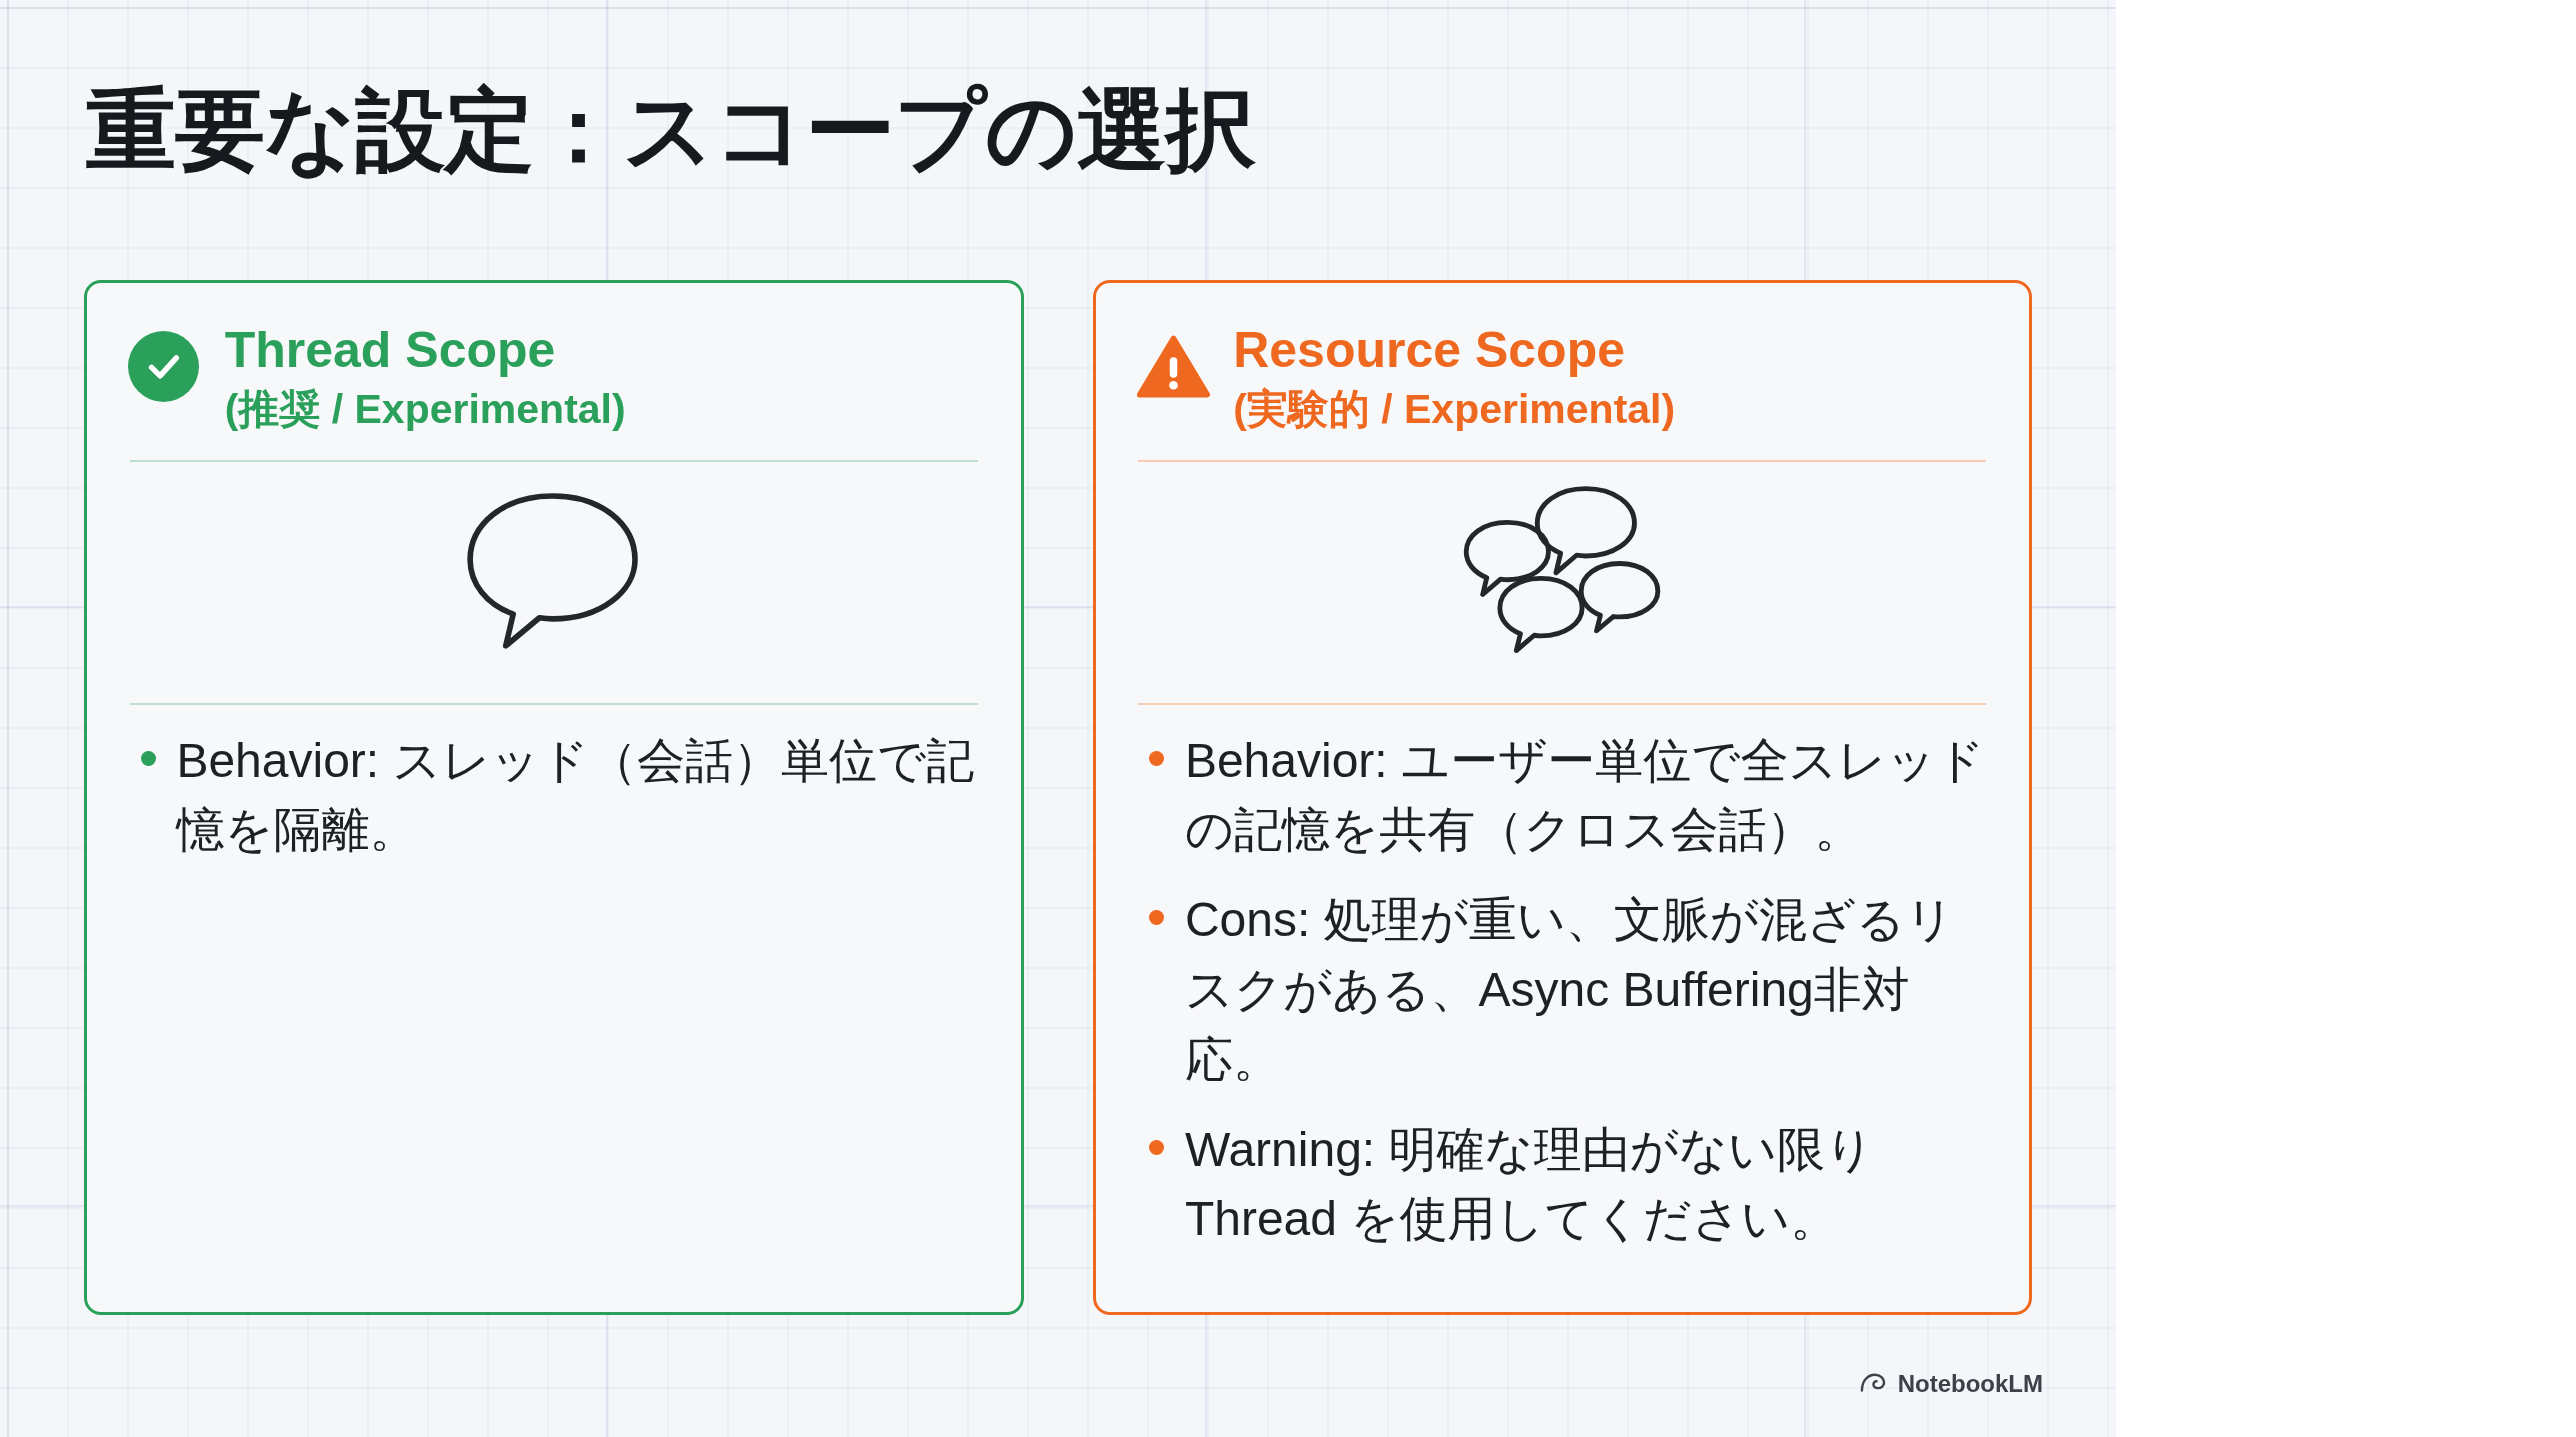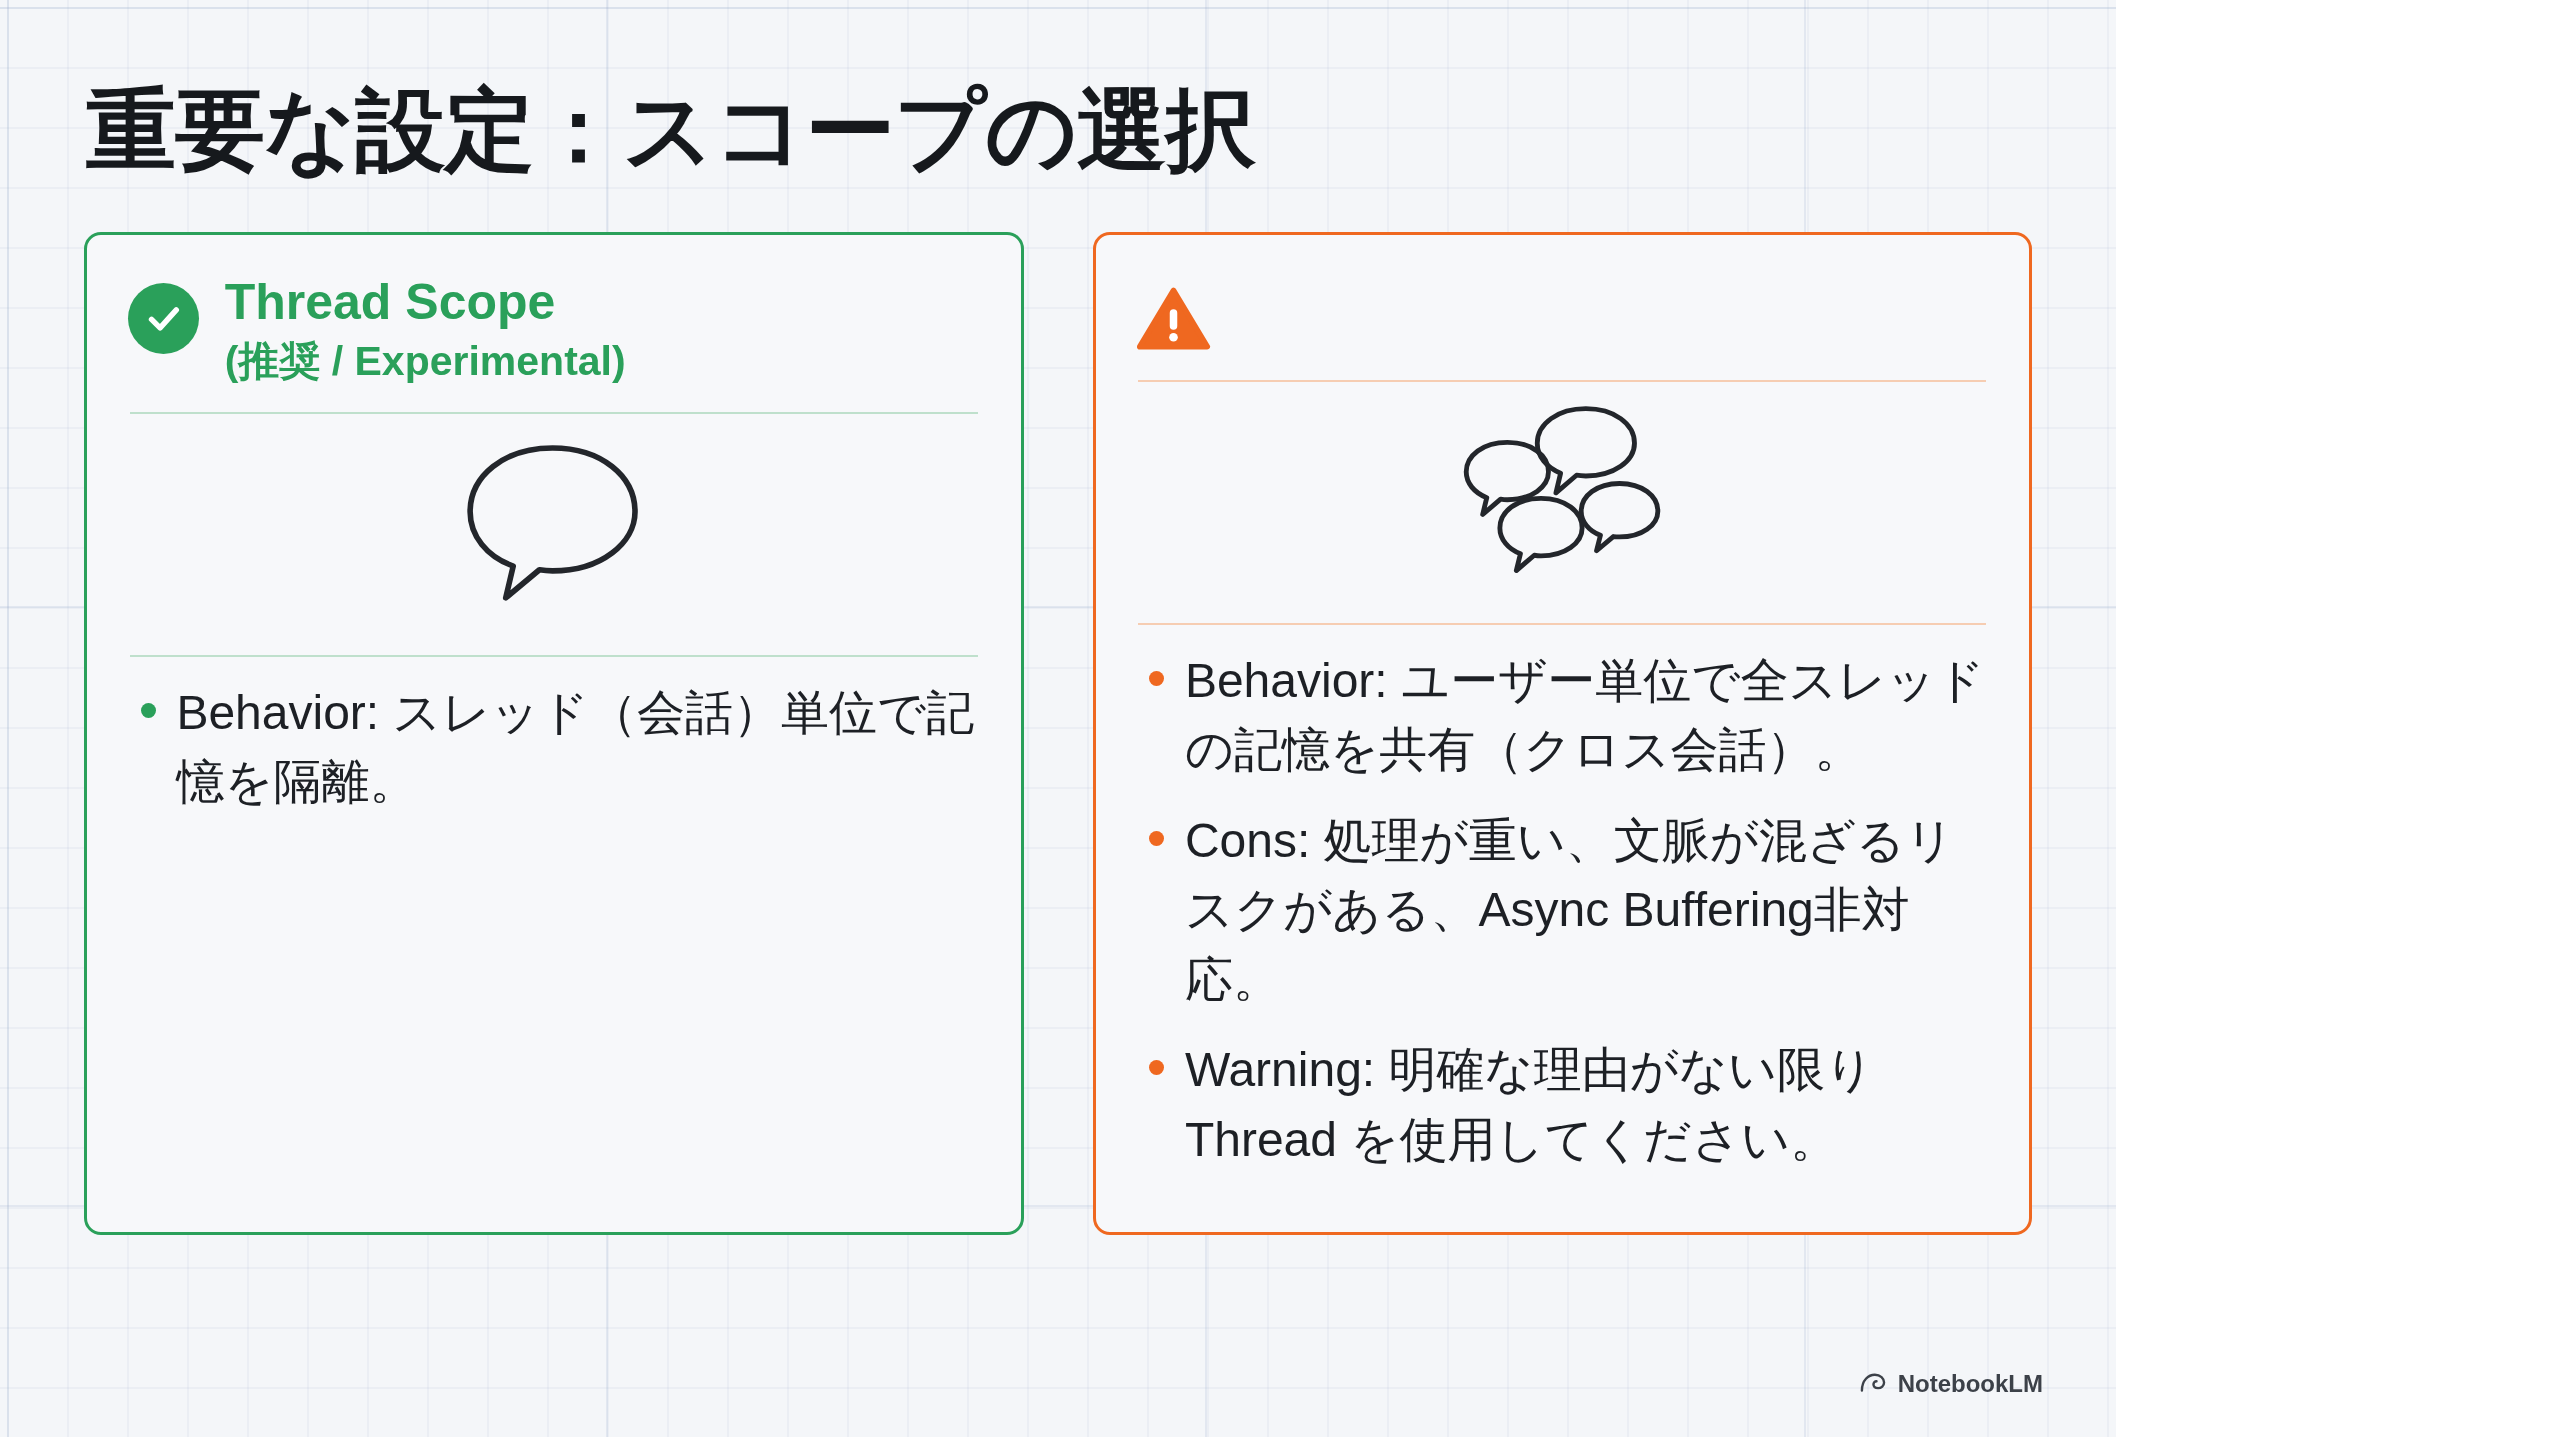--- a/index.html
+++ b/index.html
@@ -50,20 +50,21 @@
     padding: 0 17px;
   }
 
   .card {
     flex: 1 1 0;
     box-sizing: border-box;
     background: #f7f8fa;
     border-radius: 17px;
     padding: 32px 37px 37px 37px;
     min-height: 1002px;
+    margin-top: 48px;
   }
   .card.green {
     border: 3.7px solid #2aa05a;
   }
   .card.orange {
     border: 3.7px solid #ef6820;
   }
 
   .card-head {
     display: flex;
@@ -202,20 +203,24 @@
     </div>
 
     <div class="card orange">
       <div class="card-head">
         <div class="badge badge-tri">
           <svg width="75" height="71" viewBox="0 0 80 72" aria-hidden="true">
             <path d="M40 6 L76 66 L4 66 Z" fill="#ef6820" stroke="#ef6820" stroke-width="6" stroke-linejoin="round"></path>
             <rect x="36" y="26" width="8" height="22" rx="4" fill="#ffffff"></rect>
             <circle cx="40" cy="56" r="4.6" fill="#ffffff"></circle>
           </svg>
+        </div>
+        <div class="head-text">
+          <div class="scope-name">Resource Scope</div>
+          <div class="scope-sub">(実験的 / Experimental)</div>
         </div>
       </div>
 
       <div class="divider"></div>
 
       <div class="illus">
         <svg width="215" height="178" viewBox="0 0 115 95" aria-hidden="true">
           <g fill="none" stroke="#23262b" stroke-width="2.6" stroke-linejoin="round">
             <path d="M70 4 C55 4 44 12 44 22.5 C44 29.5 49 35.5 56.5 38.5 L54 49 L65 39.6 C66.6 39.9 68.3 40 70 40 C85 40 96 32 96 22.5 C96 12 85 4 70 4 Z"></path>
             <path d="M28 22 C15 22 6 29 6 37.8 C6 43.8 10.3 49 17 51.6 L14.8 60.6 L24.4 52.4 C25.6 52.6 26.8 52.7 28 52.7 C41 52.7 50 45.8 50 37.8 C50 29 41 22 28 22 Z"></path>

